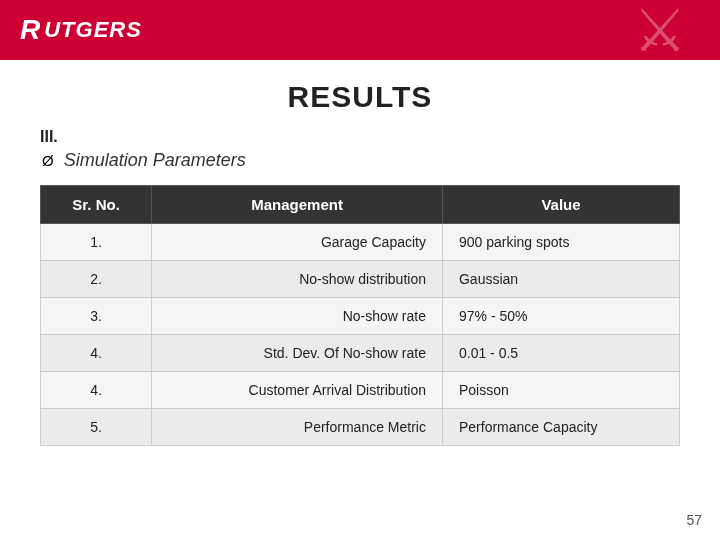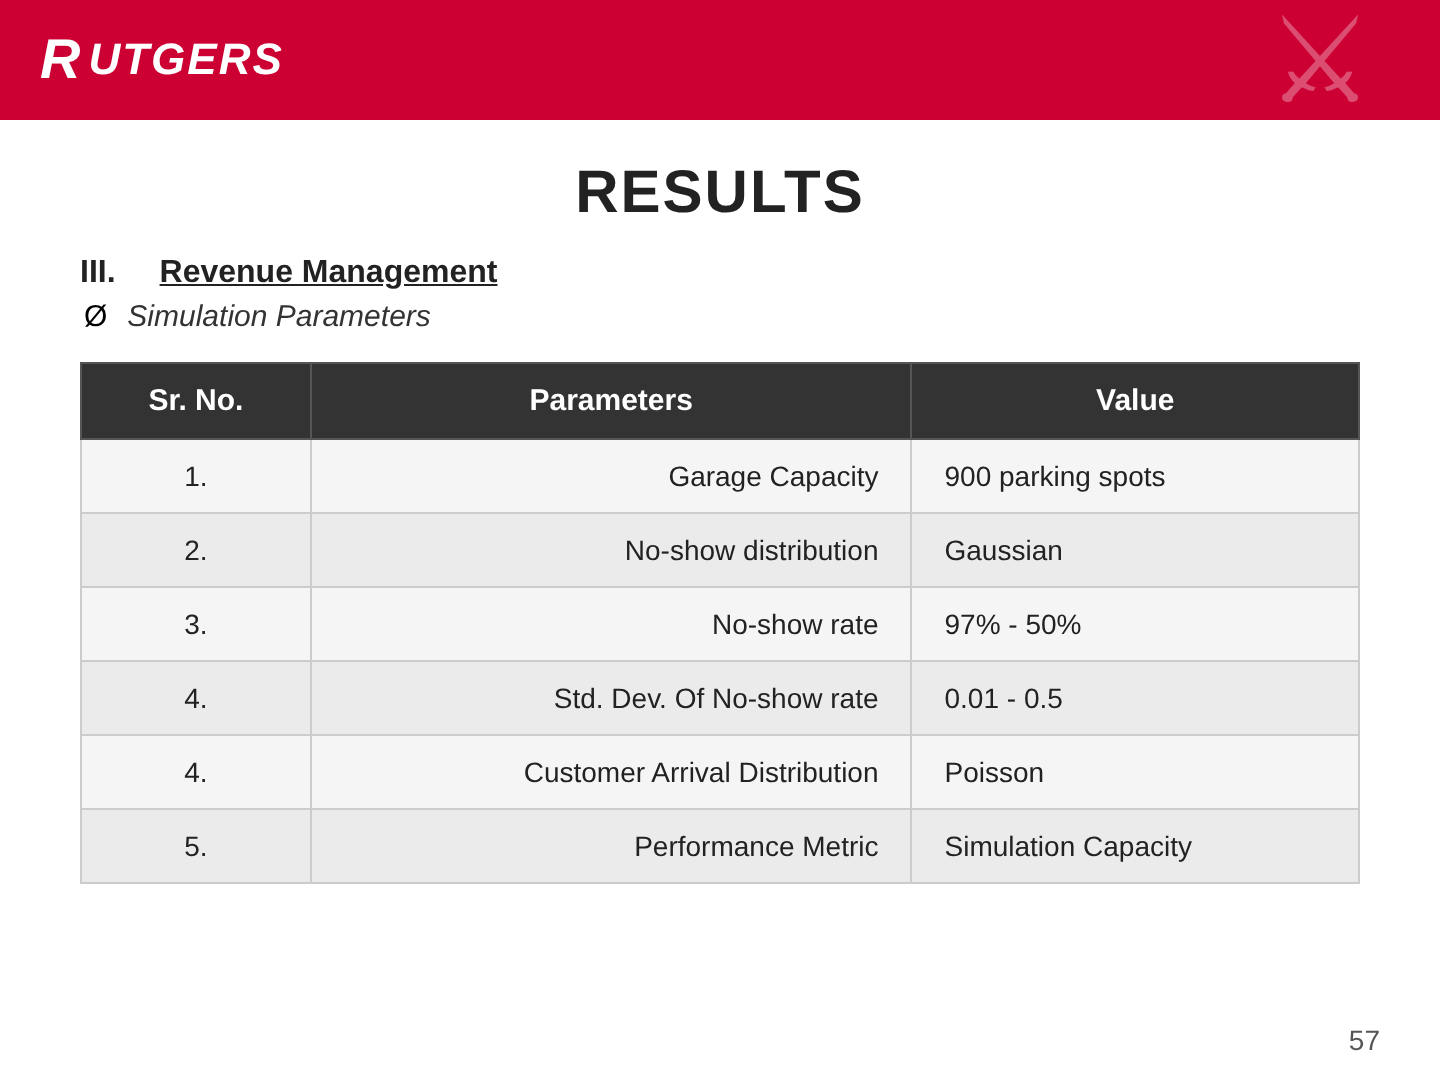--- a/index.html
+++ b/index.html
@@ -70,21 +70,21 @@
     }
 
     .section-heading {
       font-size: 16px;
       font-weight: bold;
       color: #222;
       margin-bottom: 2px;
     }
 
     .section-subheading {
-      font-size: 15px;
+      font-size: 18px;
       font-style: italic;
       color: #333;
       margin-left: 28px;
       margin-bottom: 14px;
     }
 
     
     .params-table {
       width: 100%;
       border-collapse: collapse;
@@ -126,52 +126,51 @@
     }
 
     .params-table tbody td:nth-child(3) {
       text-align: left;
     }
 
     
     .page-number {
       position: absolute;
       bottom: 12px;
-      right: 30px;
+      right: 18px;
       font-size: 14px;
       color: #555;
     }
   </style>
 </head>
 <body>
 
 <div class="header-bar">
   <span class="logo-r">R</span>
   <span class="logo-text">UTGERS</span>
   <div class="watermark">⚔</div>
 </div>
 
 <div class="main-content">
 
   <h1 class="page-title">RESULTS</h1>
 
   <div style="display:flex; align-items:baseline; margin-bottom:2px;">
-    <span class="section-heading" style="margin-right:22px;">III.</span>
-    <span class="section-heading" style="text-decoration:underline;">Revenue Management</span>
+    <span class="section-heading" style="margin-right:2px;">III.</span>
   </div>
   <div style="display:flex; align-items:baseline; margin-bottom:14px;">
     <span style="font-size:15px; margin-right:10px; margin-left:2px;">Ø</span>
     <span class="section-subheading" style="margin-left:0; margin-bottom:0;">Simulation Parameters</span>
   </div>
 
   <table class="params-table">
     <thead>
       <tr>
         <th>Sr. No.</th>
-        <th>Parameters</th>
+        <th>Management</th>
         <th>Value</th>
       </tr>
     </thead>
     <tbody id="table-body">
     <tr>
           <td>1.</td>
           <td>Garage Capacity</td>
           <td>900 parking spots</td>
         </tr>
         <tr>
@@ -190,20 +189,20 @@
           <td>0.01 - 0.5</td>
         </tr>
         <tr>
           <td>4.</td>
           <td>Customer Arrival Distribution</td>
           <td>Poisson</td>
         </tr>
         <tr>
           <td>5.</td>
           <td>Performance Metric</td>
-          <td>Simulation Capacity</td>
+          <td>Performance Capacity</td>
         </tr>
       </tbody>
   </table>
 
 </div>
 
 <div class="page-number">57</div>
 
 </body></html>

